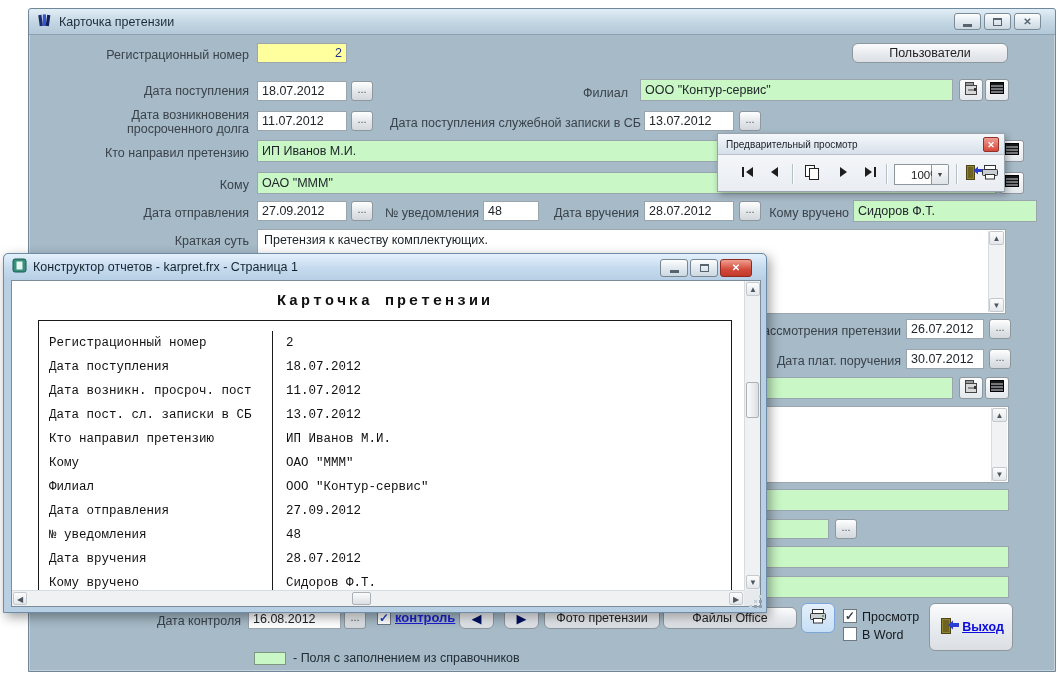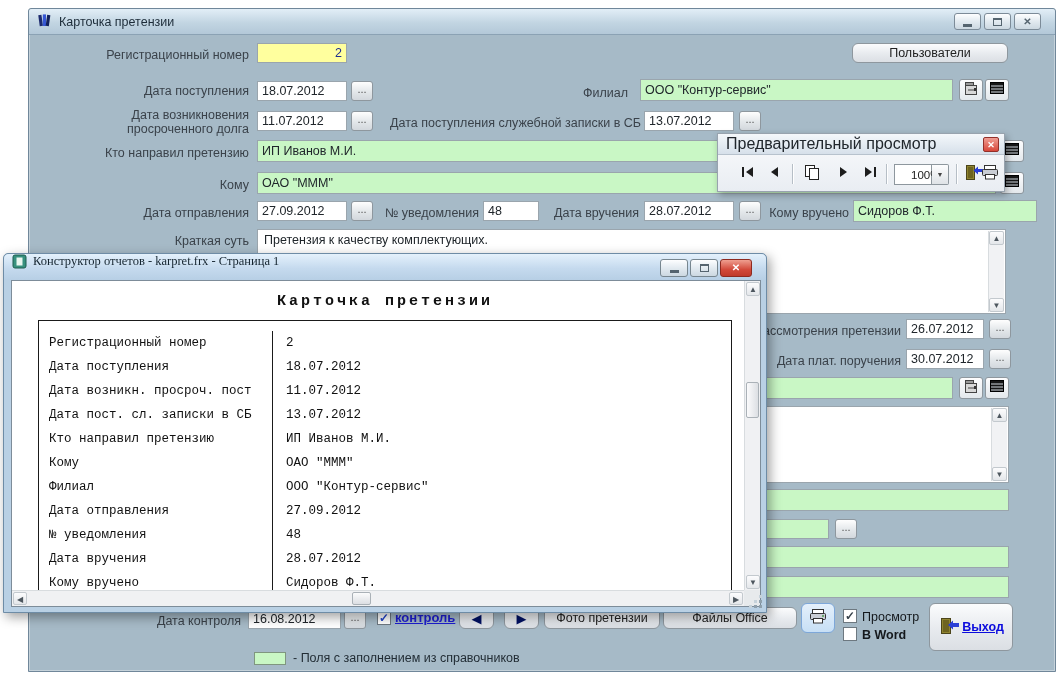--- a/index.html
+++ b/index.html
@@ -54,41 +54,41 @@
   .legend-swatch { position:absolute; width:32px; height:13px; background:#c9f7c5; border:1px solid #7f967f; }
   .legend-text { position:absolute; font-size:12.5px; color:#222d35; line-height:14px; }
 
   
   .win-prev { position:absolute; left:717px; top:133px; width:288px; height:59px;
     background:linear-gradient(#fafbfd,#e9edf2); border:1px solid #98a3ae; z-index:30;
     box-shadow:2px 3px 7px rgba(0,0,0,.3); }
   .tb-prev { position:absolute; left:0; top:0; right:0; height:21px;
     background:linear-gradient(#f4f8fb,#d6e0ea); border-bottom:1px solid #b7c2cd;
     display:flex; align-items:center; padding-left:8px; }
-  .tb-prev .ttl { font-size:16px; color:#20262c; }
+  .tb-prev .ttl { font-size:10px; color:#20262c; }
   .prev-x { position:absolute; right:5px; top:3px; width:16px; height:15px; border:1px solid #93302a;
     border-radius:2px; background:linear-gradient(#ef9d93,#d8473a); color:#fff; font-size:9px; font-weight:bold;
     display:flex; align-items:center; justify-content:center; }
   .tbtn { position:absolute; width:24px; height:24px; top:28px; display:flex; align-items:center; justify-content:center;
     border:1px solid transparent; border-radius:2px; }
   .tsep { position:absolute; top:30px; width:1px; height:20px; background:#b6bec6; box-shadow:1px 0 0 #fff; }
   .combo { position:absolute; top:30px; height:21px; display:flex; }
   .combo .cval { width:38px; background:#fff; border:1px solid #8e979e; font-size:11.5px; color:#222;
     display:flex; align-items:center; padding-left:16px; }
   .combo .cdd { width:17px; border:1px solid #8e979e; border-left:none; border-radius:0 2px 2px 0;
     background:linear-gradient(#fdfdfe,#dfe3e7); font-size:7px; color:#444;
     display:flex; align-items:center; justify-content:center; }
 
   
   .win-rep { position:absolute; left:3px; top:253px; width:764px; height:360px;
     background:#b9d0e4; border:1px solid #6e8ca6; border-radius:5px 5px 0 0; z-index:20;
     box-shadow:3px 4px 12px rgba(0,0,0,.38); }
   .tb-rep { position:absolute; left:0; top:0; right:0; height:26px;
     background:linear-gradient(#e4f1fc,#c5daee 55%,#b7cfe5); border-radius:5px 5px 0 0;
-    display:flex; align-items:flex-start; padding-left:8px;font-family:Liberation Serif, serif; }
+    display:flex; align-items:center; padding-left:8px; }
   .tb-rep .ttl { font-size:12.5px; color:#14242f; margin-left:6px; }
   .repbtns { position:absolute; top:5px; right:14px; display:flex; gap:2px; }
   .repbtn { width:28px; height:18px; border:1px solid #77868f; border-radius:3px;
     background:linear-gradient(#fdfeff,#e2eaf0 50%,#ccd8e1); display:flex; align-items:center; justify-content:center; }
   .repbtn.close { width:32px; border-color:#8e2a20; background:linear-gradient(#ef9f90,#d2493a 60%,#c03a2b); }
   .repbtn.close .g-x { color:#fff; }
   .rep-client { position:absolute; left:7px; top:26px; width:750px; height:327px;
     background:#fff; border:1px solid #7d8c99; }
   .rep-canvas { position:absolute; left:0; top:0; right:16px; bottom:16px; background:#fff; overflow:hidden; }
   .rep-vscroll { position:absolute; right:0; top:0; width:16px; bottom:16px; background:#f0f1f3;
@@ -281,21 +281,21 @@
     <span><svg width="20" height="17">
           <rect x="4.5" y="1.5" width="11" height="4" fill="#fff" stroke="#333"></rect>
           <rect x="2.5" y="5.5" width="15" height="6" rx="1" fill="#c9cdd4" stroke="#333"></rect>
           <rect x="5.5" y="10.5" width="9" height="4.5" fill="#fff" stroke="#333"></rect>
           <circle cx="15" cy="8" r="1" fill="#4a9a4a"></circle>
         </svg></span>
   </div>
   <div class="cb" style="left:814px; top:600px;">✓</div>
   <div class="cb-lbl" style="left:833px; top:600px;">Просмотр</div>
   <div class="cb" style="left:814px; top:618px;"></div>
-  <div class="cb-lbl" style="left:833px; top:618px;font-weight:bold;">В Word</div>
+  <div class="cb-lbl" style="left:833px; top:618px;">В Word</div>
   <div class="btn btn-exit" style="left:900px; top:594px; width:84px; height:48px;">
     <span><svg width="22" height="18">
           <rect x="3.5" y="1.5" width="9" height="15" fill="#8f8430" stroke="#4c451a"></rect>
           <rect x="5" y="3" width="6" height="12" fill="#6e6420"></rect>
           <polygon points="21,6 15,6 15,3.5 10,8 15,12.5 15,10 21,10" fill="#2b3fd6"></polygon>
         </svg></span>
     <span class="exlbl">Выход</span>
   </div>
 
   <div class="legend-swatch" style="left:225px; top:643px;"></div>

